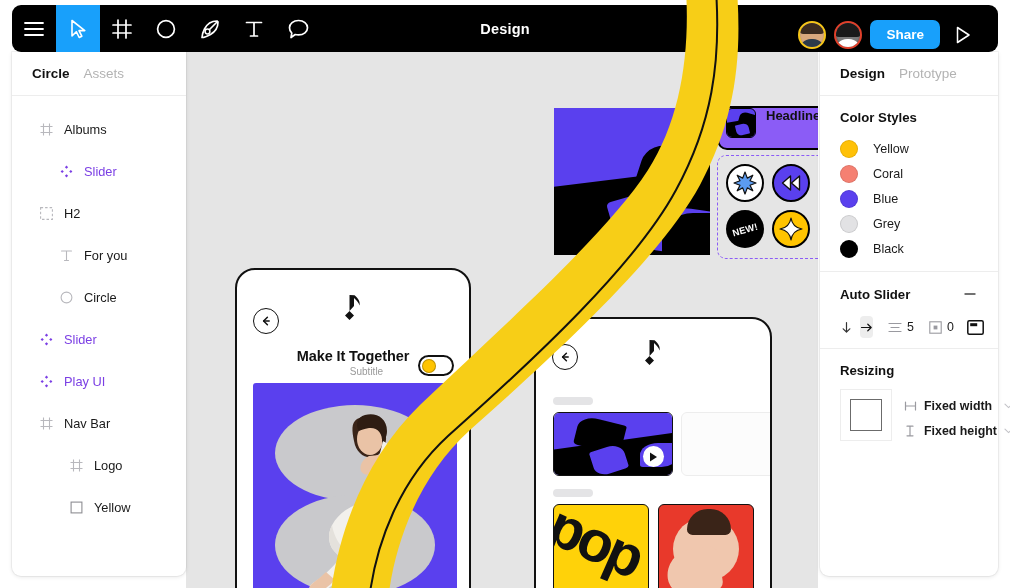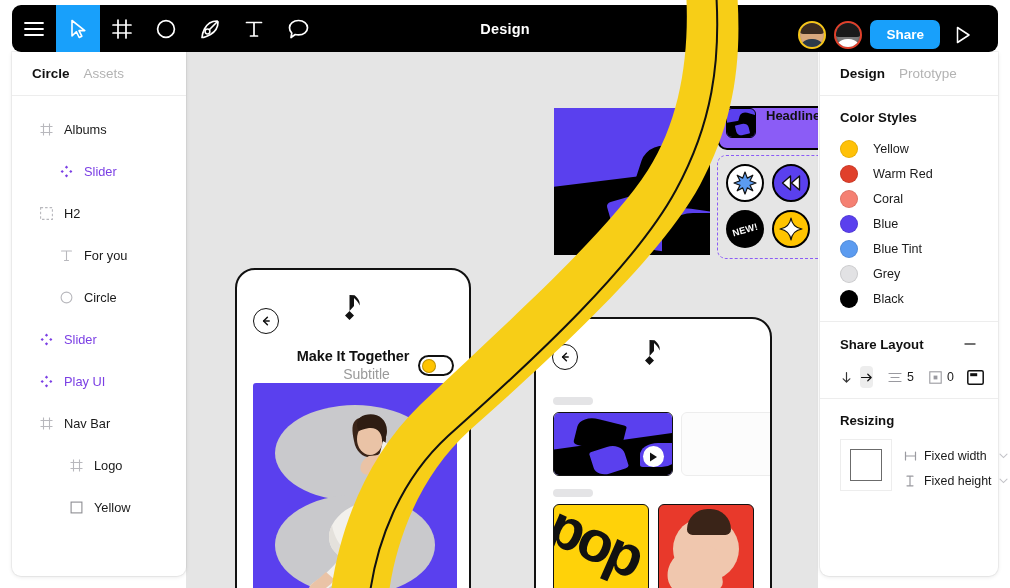--- a/index.html
+++ b/index.html
@@ -223,21 +223,21 @@
   .resize-box .inner {
     width: 32px; height: 32px;
     border: 1.6px solid #6b6b6b;
   }
   .resize-fields { padding-top: 4px; }
   .resize-field {
     display: flex; align-items: center; gap: 7px;
     height: 25px;
     cursor: pointer;
   }
-  .resize-field .rf-label { font-size: 12.4px; color: #1a1a1a; white-space: nowrap; }
+  .resize-field .rf-label { font-size: 12.4px; color: #1a1a1a; white-space: nowrap; font-weight: bold; }
   .chev { margin-left: auto; }
 
   
   .canvas {
     position: absolute;
     left: 186px; top: 52px;
     width: 632px; height: 536px;
     background: #E5E5E5;
     overflow: hidden;
     z-index: 10;
@@ -361,21 +361,21 @@
     display: flex; align-items: center; justify-content: center;
     background: #fff;
     cursor: pointer;
   }
   .logo-note { width: 24px; height: 28px; }
 
   .phone-title {
     font-size: 14.5px; font-weight: 700; color: #111; text-align: center;
     letter-spacing: -0.1px;
   }
-  .phone-sub { font-size: 14px; color: #9a9a9a; text-align: center; margin-top: 2px; padding-left: 27px; }
+  .phone-sub { font-size: 10px; color: #9a9a9a; text-align: center; margin-top: 2px; padding-left: 27px; }
 
   .toggle {
     width: 36px; height: 21px;
     border-radius: 11px;
     border: 2.2px solid #111;
     background: #fff;
     display: flex; align-items: center;
     padding: 0 2px;
     cursor: pointer;
   }
@@ -731,48 +731,40 @@
     </div>
 
     <div class="sect">
       <div class="sect-title">Color Styles</div>
 
       <div class="swatch-row">
         <span class="swatch" style="background:#FFC107"></span>
         <span class="swatch-label">Yellow</span>
       </div>
       <div class="swatch-row">
-        <span class="swatch" style="background:#E0402B"></span>
-        <span class="swatch-label">Warm Red</span>
-      </div>
-      <div class="swatch-row">
         <span class="swatch" style="background:#F58072"></span>
         <span class="swatch-label">Coral</span>
       </div>
       <div class="swatch-row">
         <span class="swatch" style="background:#5A40EE"></span>
         <span class="swatch-label">Blue</span>
       </div>
       <div class="swatch-row">
-        <span class="swatch" style="background:#5B9BF0"></span>
-        <span class="swatch-label">Blue Tint</span>
-      </div>
-      <div class="swatch-row">
         <span class="swatch" style="background:#E2E2E4"></span>
         <span class="swatch-label">Grey</span>
       </div>
       <div class="swatch-row">
         <span class="swatch" style="background:#000000"></span>
         <span class="swatch-label">Black</span>
       </div>
     </div>
 
     <div class="sect">
       <div class="sect-head">
-        <div class="sect-title" style="margin-bottom:0">Share Layout</div>
+        <div class="sect-title" style="margin-bottom:0">Auto Slider</div>
         <div class="minus-btn">
           <svg width="14" height="14" viewBox="0 0 14 14">
               <path d="M2 7 H12" stroke="#444" stroke-width="1.4" stroke-linecap="round"></path>
             </svg>
         </div>
       </div>
       <div class="al-row">
         <div class="al-btn">
           <svg width="13" height="13" viewBox="0 0 13 13">
               <path d="M6.5 1.5 V11 M3.2 7.8 L6.5 11.2 L9.8 7.8" fill="none" stroke="#333" stroke-width="1.2" stroke-linecap="round" stroke-linejoin="round"></path>

